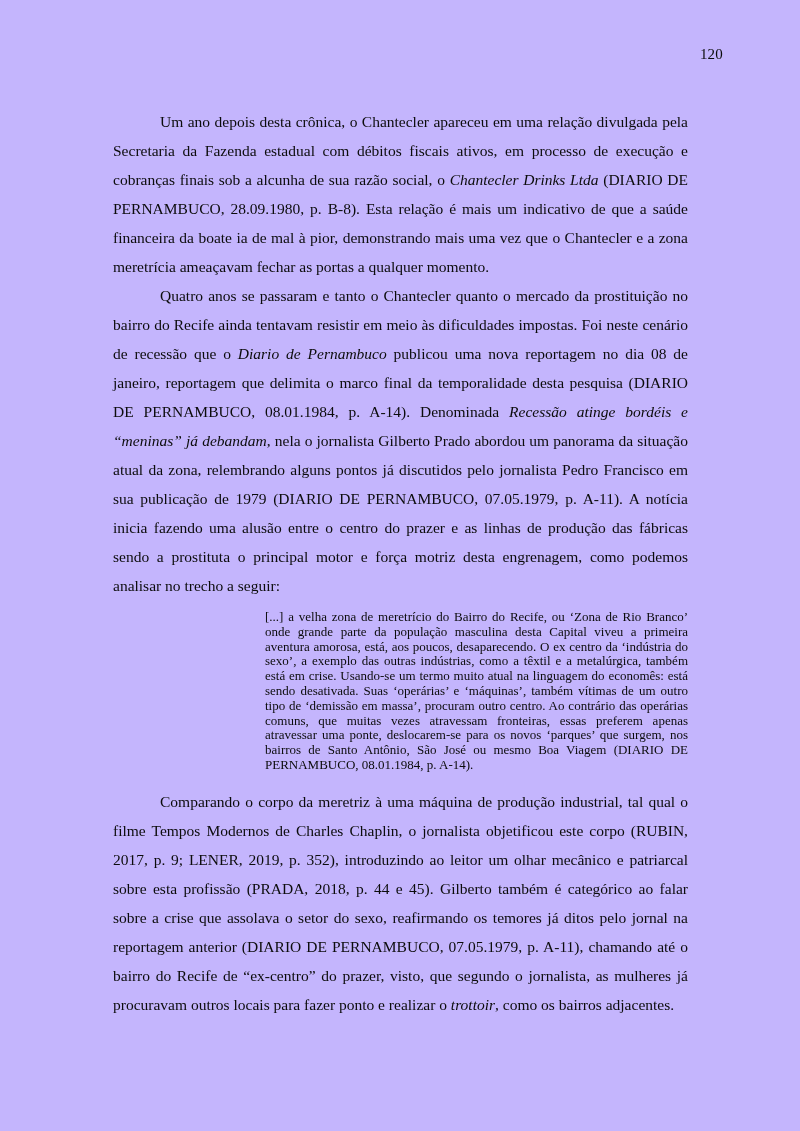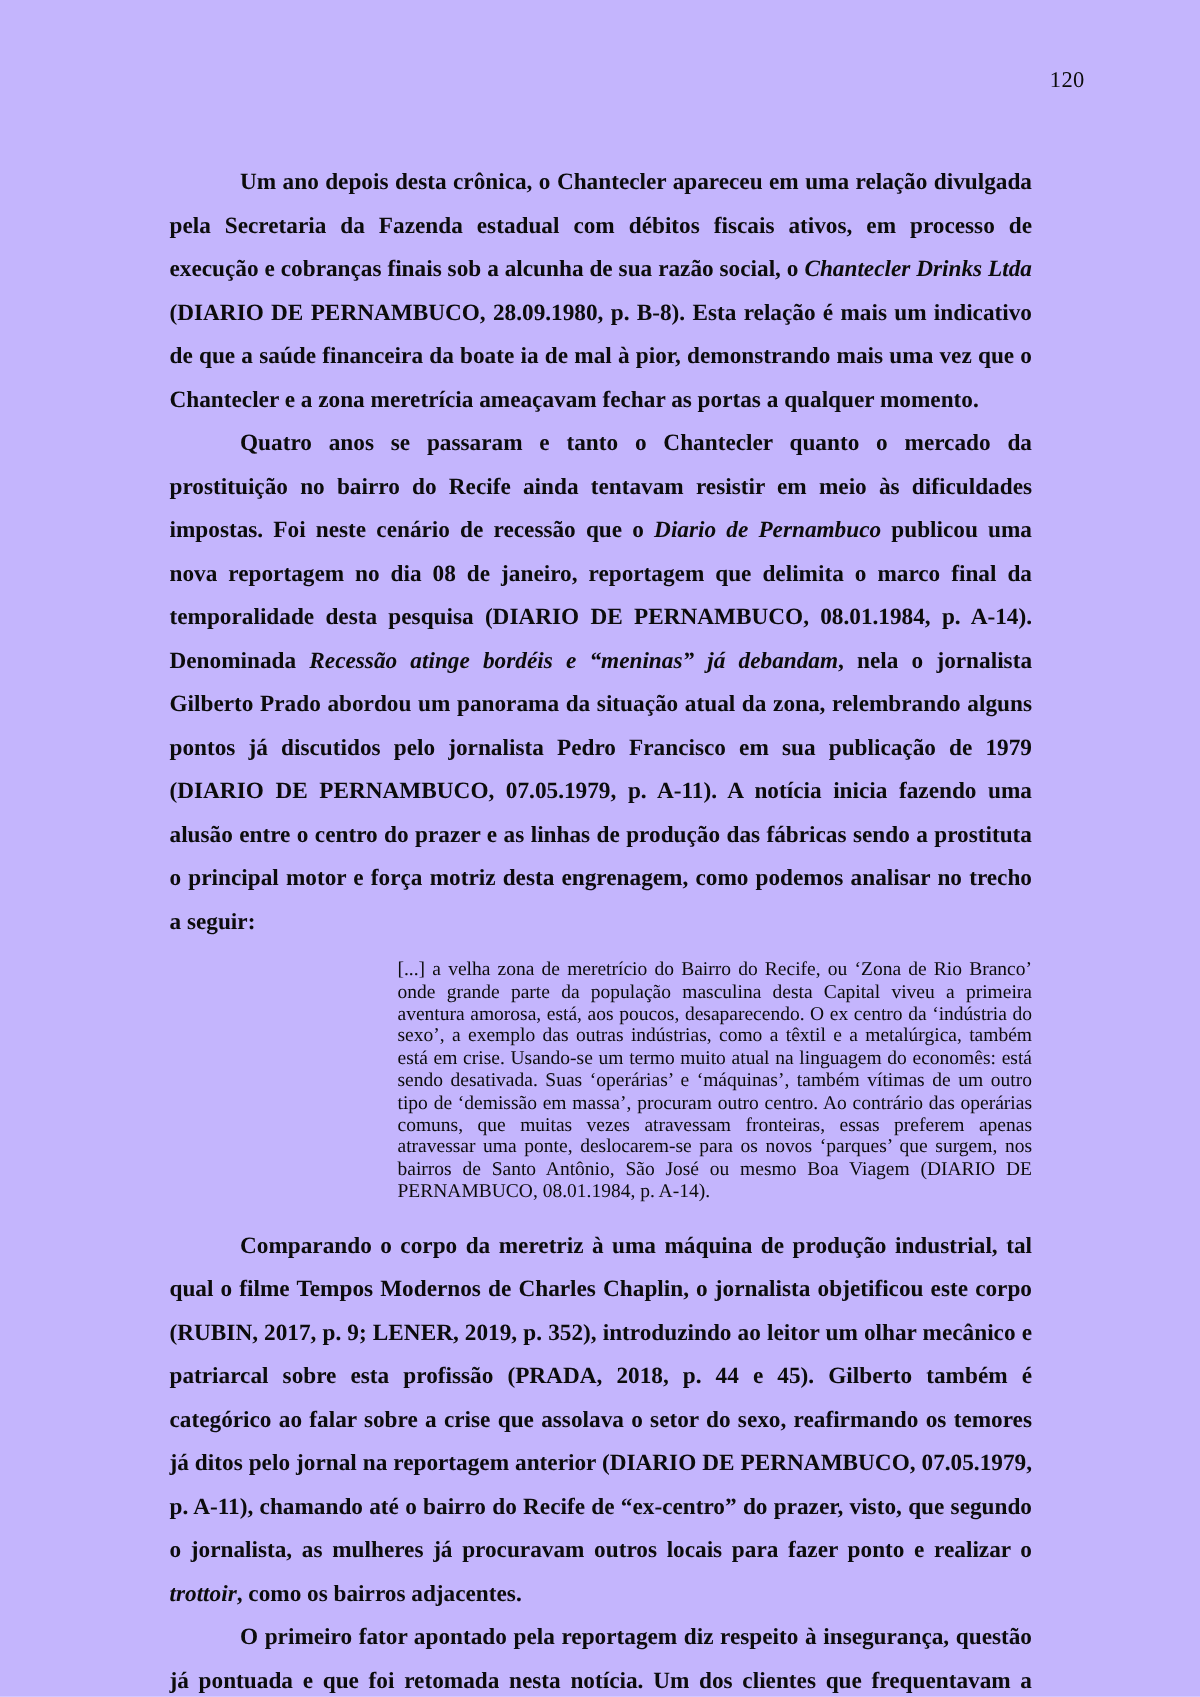--- a/index.html
+++ b/index.html
@@ -30,21 +30,20 @@
     top: 107px;
     left: 113px;
     width: 575px;
   }
   .body-para {
     margin: 0;
     font-size: 15.5px;
     line-height: 29px;
     text-align: justify;
     text-indent: 47px;
-    font-weight: bold;
   }
   .blockquote {
     margin: 10px 0 14px 152px;
     width: 423px;
     font-size: 13px;
     line-height: 14.8px;
     text-align: justify;
   }
   .run { font-style: normal; }
   .run.italic { font-style: italic; }
@@ -57,15 +56,14 @@
 
   <div class="content">
     <p class="body-para"><span class="run">Um ano depois desta crônica, o Chantecler apareceu em uma relação divulgada pela Secretaria da Fazenda estadual com débitos fiscais ativos, em processo de execução e cobranças finais sob a alcunha de sua razão social, o </span><span class="run italic">Chantecler Drinks Ltda</span><span class="run"> (DIARIO DE PERNAMBUCO, 28.09.1980, p. B-8). Esta relação é mais um indicativo de que a saúde financeira da boate ia de mal à pior, demonstrando mais uma vez que o Chantecler e a zona meretrícia ameaçavam fechar as portas a qualquer momento.</span></p>
 
     <p class="body-para"><span class="run">Quatro anos se passaram e tanto o Chantecler quanto o mercado da prostituição no bairro do Recife ainda tentavam resistir em meio às dificuldades impostas. Foi neste cenário de recessão que o </span><span class="run italic">Diario de Pernambuco</span><span class="run"> publicou uma nova reportagem no dia 08 de janeiro, reportagem que delimita o marco final da temporalidade desta pesquisa (DIARIO DE PERNAMBUCO, 08.01.1984, p. A-14). Denominada </span><span class="run italic">Recessão atinge bordéis e “meninas” já debandam</span><span class="run">, nela o jornalista Gilberto Prado abordou um panorama da situação atual da zona, relembrando alguns pontos já discutidos pelo jornalista Pedro Francisco em sua publicação de 1979 (DIARIO DE PERNAMBUCO, 07.05.1979, p. A-11). A notícia inicia fazendo uma alusão entre o centro do prazer e as linhas de produção das fábricas sendo a prostituta o principal motor e força motriz desta engrenagem, como podemos analisar no trecho a seguir:</span></p>
 
     <div class="blockquote"><span class="run">[...] a velha zona de meretrício do Bairro do Recife, ou ‘Zona de Rio Branco’ onde grande parte da população masculina desta Capital viveu a primeira aventura amorosa, está, aos poucos, desaparecendo. O ex centro da ‘indústria do sexo’, a exemplo das outras indústrias, como a têxtil e a metalúrgica, também está em crise. Usando-se um termo muito atual na linguagem do economês: está sendo desativada. Suas ‘operárias’ e ‘máquinas’, também vítimas de um outro tipo de ‘demissão em massa’, procuram outro centro. Ao contrário das operárias comuns, que muitas vezes atravessam fronteiras, essas preferem apenas atravessar uma ponte, deslocarem-se para os novos ‘parques’ que surgem, nos bairros de Santo Antônio, São José ou mesmo Boa Viagem (DIARIO DE PERNAMBUCO, 08.01.1984, p. A-14).</span></div>
 
     <p class="body-para"><span class="run">Comparando o corpo da meretriz à uma máquina de produção industrial, tal qual o filme Tempos Modernos de Charles Chaplin, o jornalista objetificou este corpo (RUBIN, 2017, p. 9; LENER, 2019, p. 352), introduzindo ao leitor um olhar mecânico e patriarcal sobre esta profissão (PRADA, 2018, p. 44 e 45). Gilberto também é categórico ao falar sobre a crise que assolava o setor do sexo, reafirmando os temores já ditos pelo jornal na reportagem anterior (DIARIO DE PERNAMBUCO, 07.05.1979, p. A-11), chamando até o bairro do Recife de “ex-centro” do prazer, visto, que segundo o jornalista, as mulheres já procuravam outros locais para fazer ponto e realizar o </span><span class="run italic">trottoir</span><span class="run">, como os bairros adjacentes.</span></p>
 
-    <p class="body-para"><span class="run">O primeiro fator apontado pela reportagem diz respeito à insegurança, questão já pontuada e que foi retomada nesta notícia. Um dos clientes que frequentavam a região, o senhor</span></p>
   </div>
 </div>
 
 </body></html>

